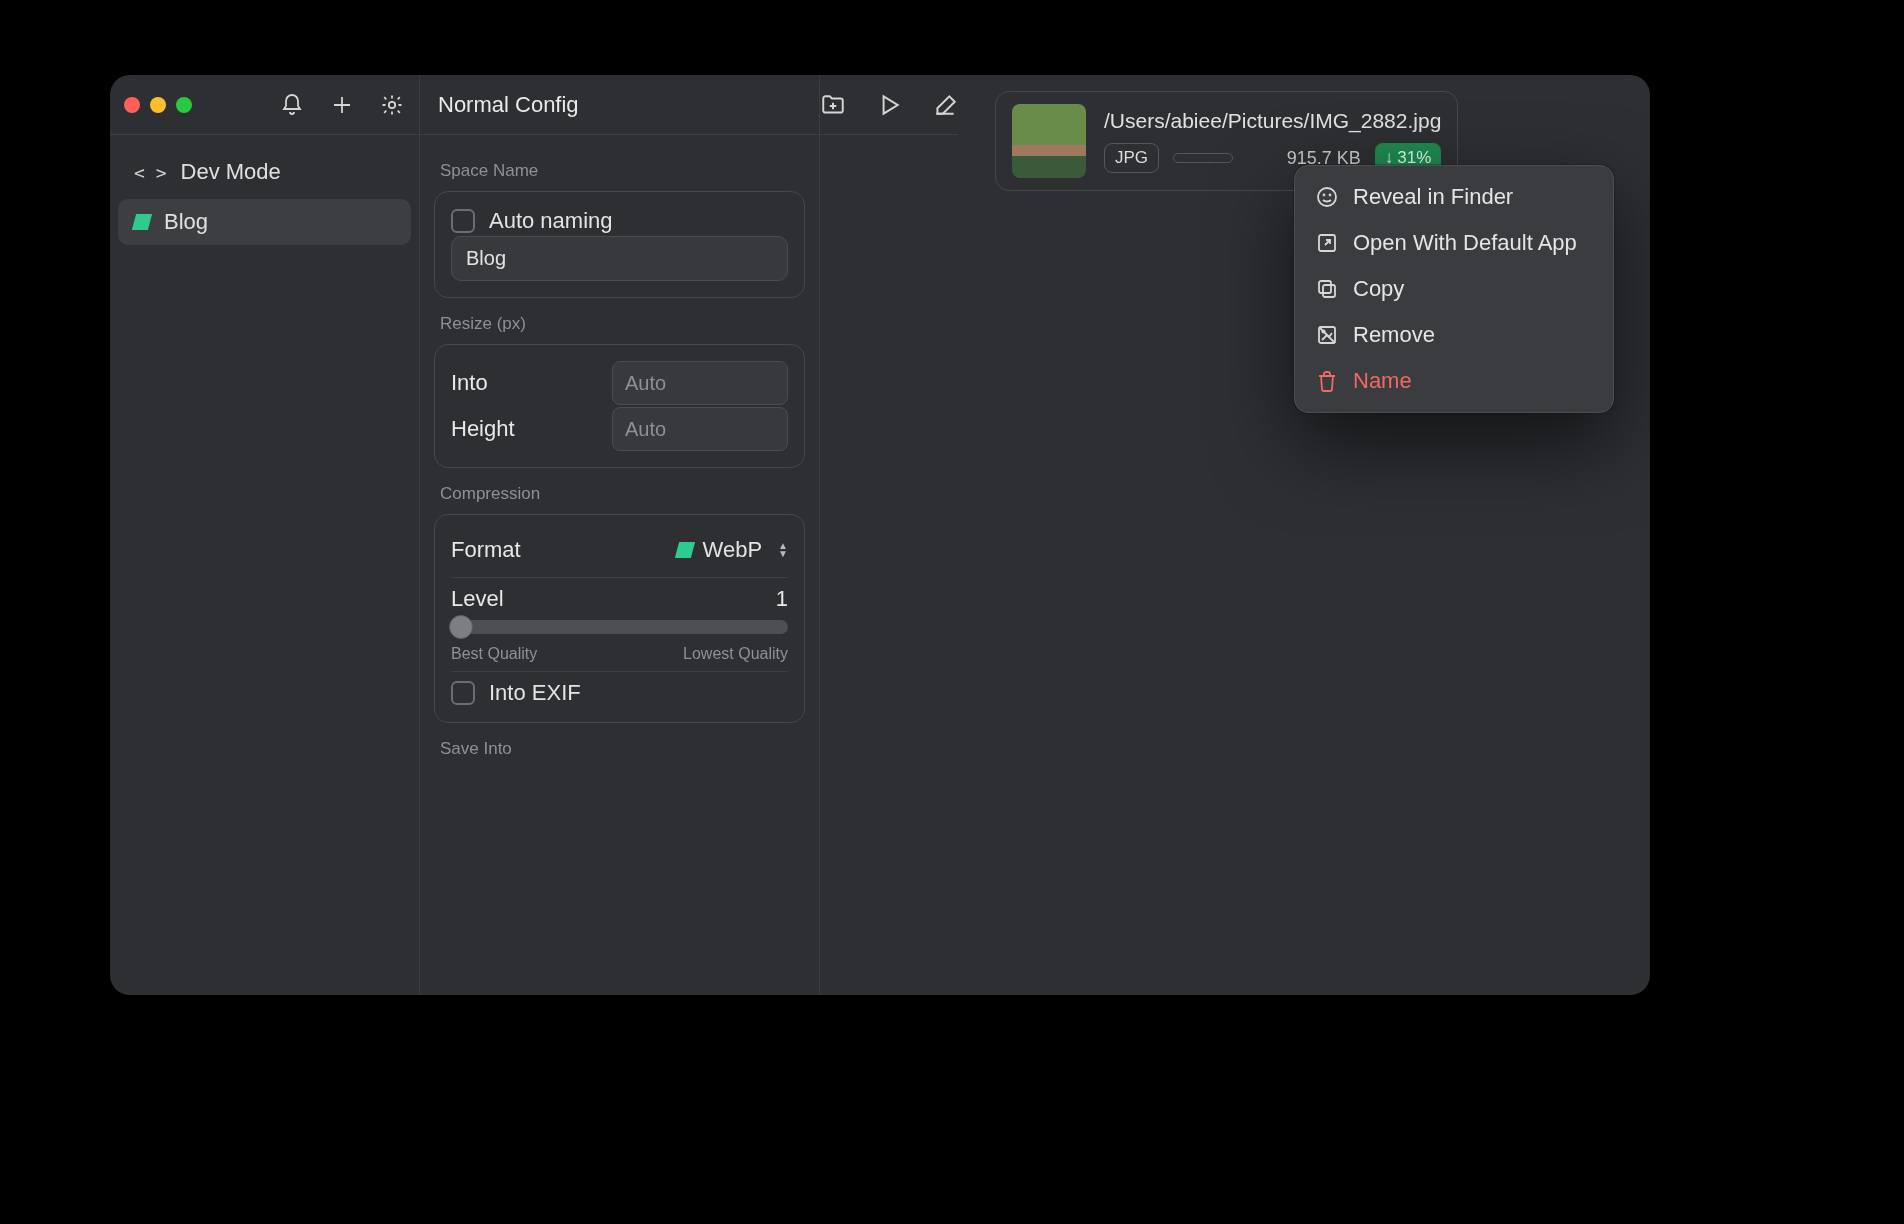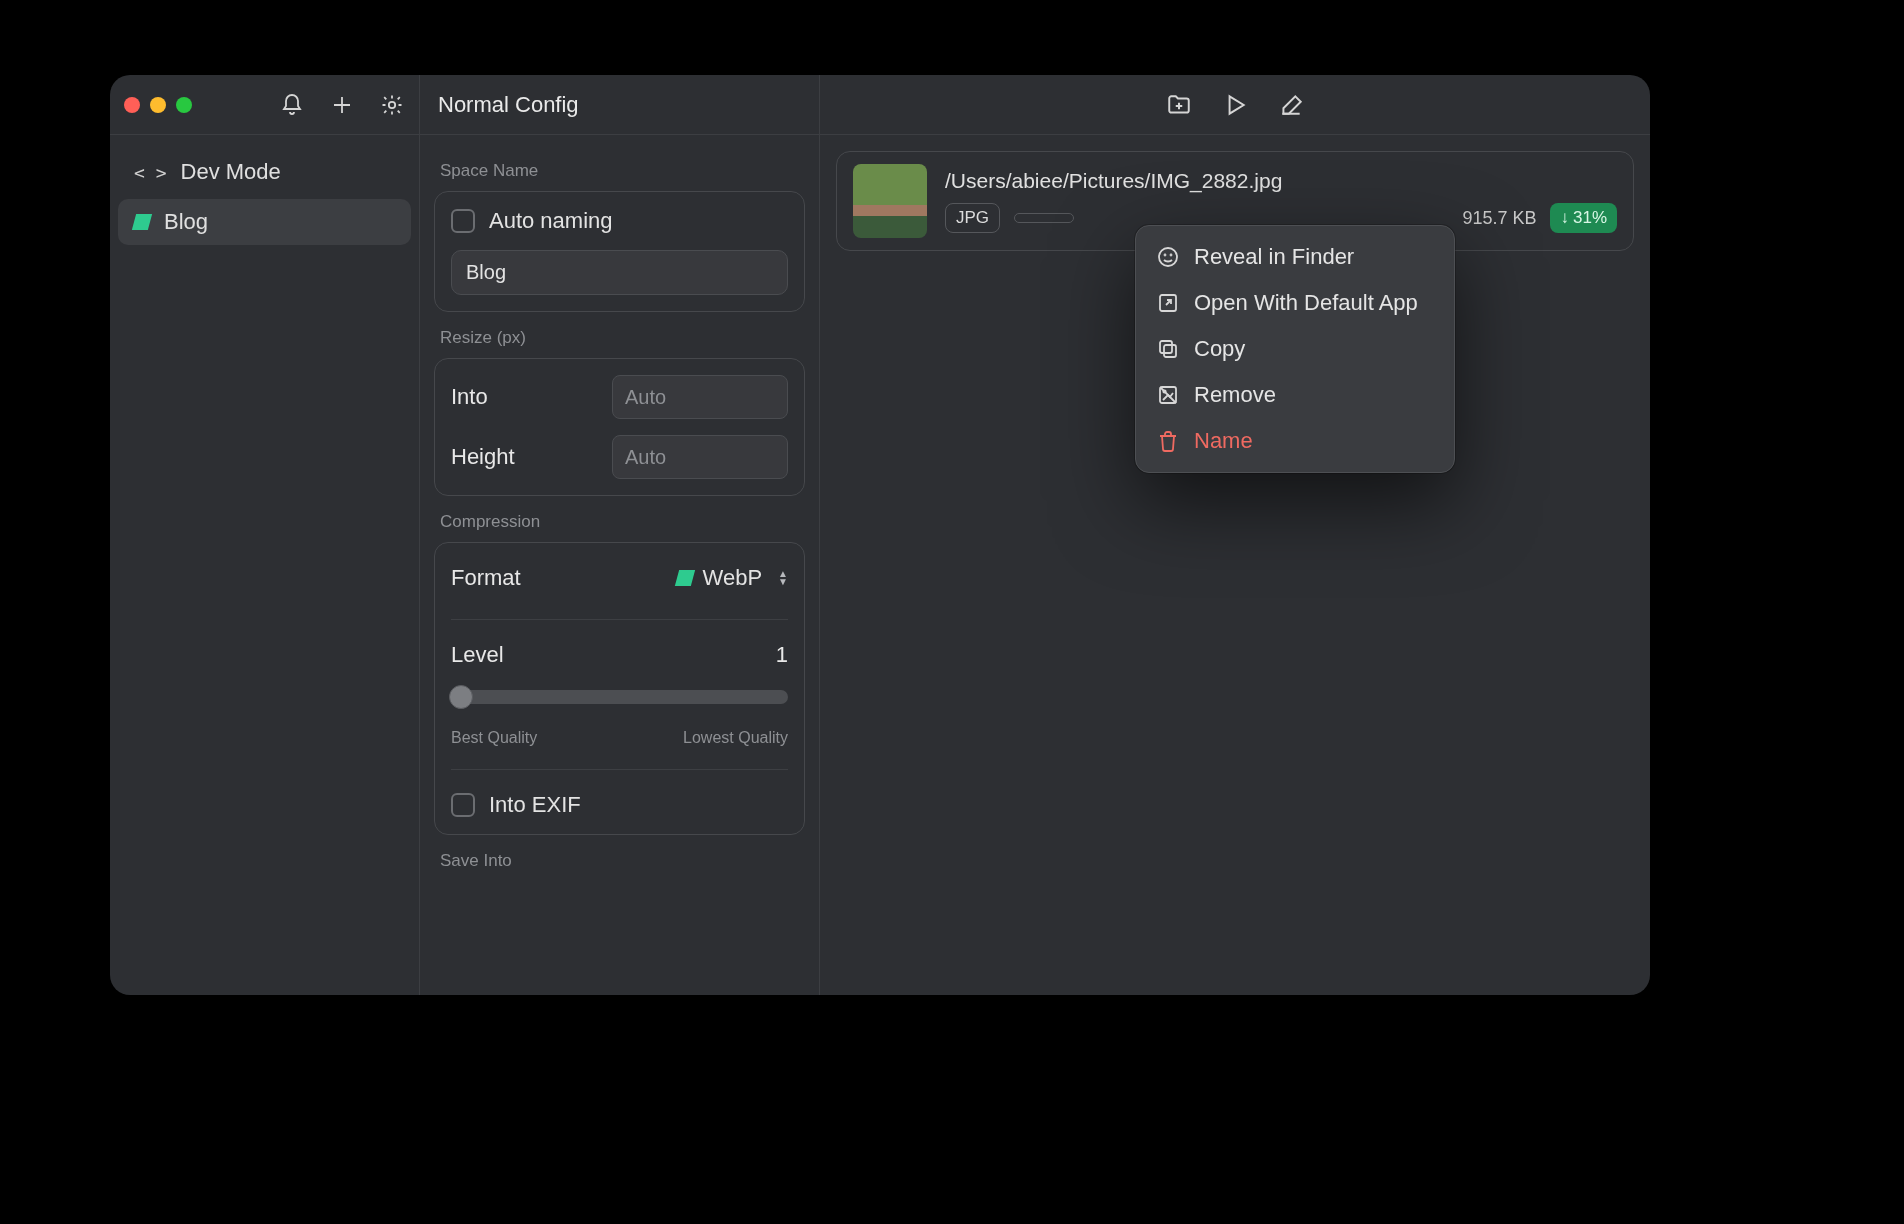--- a/index.html
+++ b/index.html
@@ -58,21 +58,21 @@
   display: flex; flex-direction: column;
 }
 .config-header {
   height: 60px; display: flex; align-items: center; padding: 4px 18px;
   border-bottom: 1px solid #3c3e42; font-size: 22px; color: #eaeaea;
 }
 .config-body { padding: 10px 14px 0 14px; overflow-y: auto; flex: 1; }
 .sec-label { font-size: 17px; color: #8e9094; margin: 16px 6px 10px 6px; }
 .card {
   border: 1px solid #46484c; border-radius: 14px; padding: 16px;
-  display: flex; flex-direction: column; gap: 16px;
+  display: flex; flex-direction: column; gap: 2px;
 }
 .row { display: flex; align-items: center; gap: 14px; justify-content: space-between; }
 .chk { width: 24px; height: 24px; border: 2px solid #6b6d71; border-radius: 6px; flex-shrink: 0; }
 .chk-label { font-size: 22px; color: #e3e3e3; }
 .text-input {
   width: 100%; background: #38393d; border: 1px solid #4a4c50; border-radius: 10px;
   padding: 10px 14px; font-size: 20px; color: #e3e3e3;
 }
 .dim-label { font-size: 22px; color: #e8e8e8; }
 .spin {
@@ -89,21 +89,21 @@
 .hr { border: none; border-top: 1px solid #3d3f43; margin: 6px 0; }
 .slider-track {
   position: relative; height: 14px; background: #4c4e52; border-radius: 10px; margin-top: 6px;
 }
 .slider-thumb {
   position: absolute; left: -2px; top: -5px; width: 24px; height: 24px;
   background: #7c7e82; border-radius: 50%; border: 1px solid #5a5c60;
 }
 .slider-labels { display: flex; justify-content: space-between; font-size: 16px; color: #8e9094; margin-top: 9px; }
 
-.main { flex: 1; display: flex; flex-direction: column; }
+.main { flex: 1; display: flex; flex-direction: row; gap: 21px; }
 .main-header {
   height: 60px; border-bottom: 1px solid #3c3e42; display: flex;
   align-items: center; justify-content: center; gap: 30px;
 }
 .main-body { padding: 16px; position: relative; }
 .file-card {
   border: 1px solid #46484c; border-radius: 14px; padding: 12px 16px;
   display: flex; align-items: center; gap: 18px;
 }
 .thumb {

